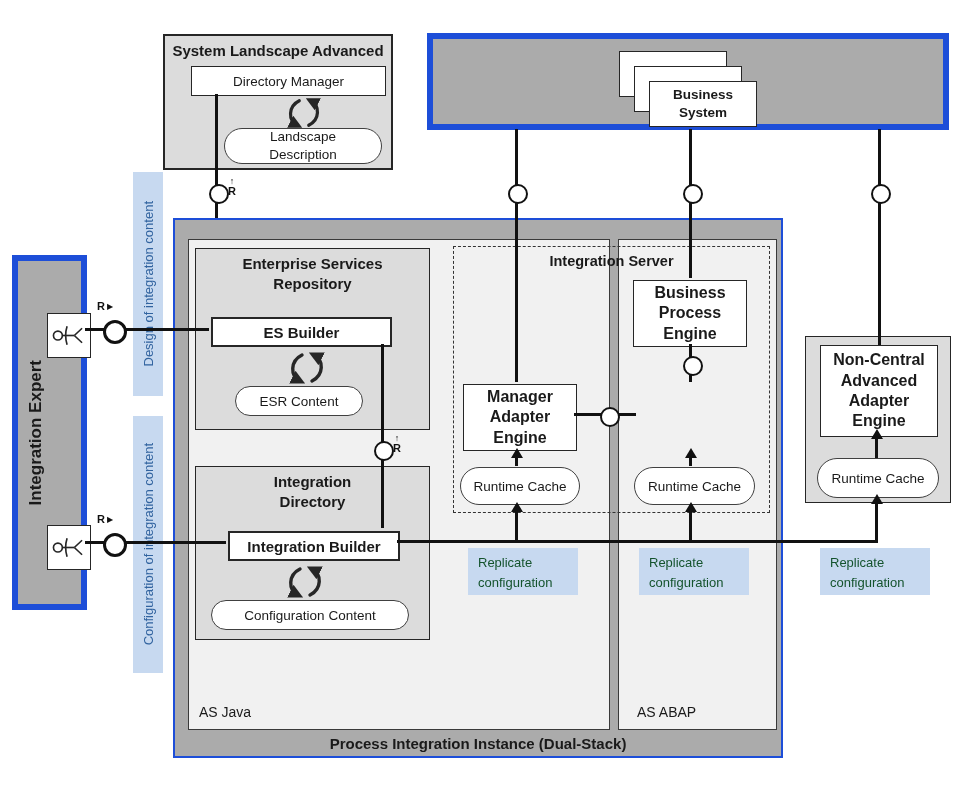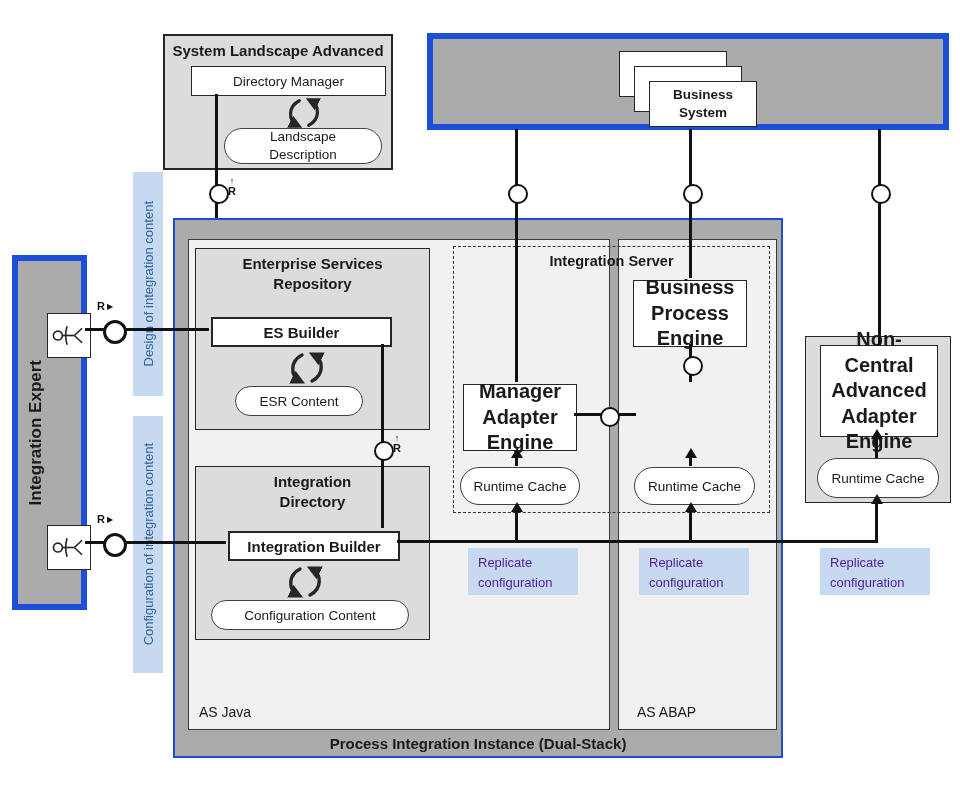--- a/index.html
+++ b/index.html
@@ -8,24 +8,24 @@
 
   .abs { position:absolute; box-sizing:border-box; }
 
   
   .graybox  { background:#ababab; border:6px solid #1d4ed8; }
   .ltbox    { background:#dcdcdc; border:2px solid #262626; }
   .panel    { background:#f1f1f1; border:1.5px solid #3a3a3a; }
   .whitebox { background:#ffffff; border:1.5px solid #262626; display:flex; align-items:center; justify-content:center; text-align:center; }
   .stadium  { background:#ffffff; border:1.5px solid #404040; display:flex; align-items:center; justify-content:center; text-align:center; font-size:13.5px; }
   .dashed   { border:1.5px dashed #333333; background:transparent; }
-  .bluebox  { background:#c7d9f0; color:#4c1d95; font-size:13px; line-height:1.55; padding:5px 0 0 10px; }
+  .bluebox  { background:#c7d9f0; color:#14532d; font-size:13px; line-height:1.55; padding:5px 0 0 10px; }
 
   .sec-title { font-weight:bold; font-size:15px; text-align:center; line-height:1.3; }
-  .bold14 { font-weight:bold; font-size:20px; line-height:1.28; }
+  .bold14 { font-weight:bold; font-size:16px; line-height:1.28; }
   .txt135 { font-size:13.5px; }
 
   
   .vline { position:absolute; width:2.5px; background:#111111; z-index:20; }
   .hline { position:absolute; height:2.5px; background:#111111; z-index:20; }
   .tri-up { position:absolute; width:0; height:0; border-left:6px solid transparent;
             border-right:6px solid transparent; border-bottom:10px solid #111111; z-index:21; }
   .port { position:absolute; width:16px; height:16px; border:2.5px solid #111111;
           border-radius:50%; background:#ffffff; z-index:22; }
   .port-lg { width:18px; height:18px; border-width:3px; }

